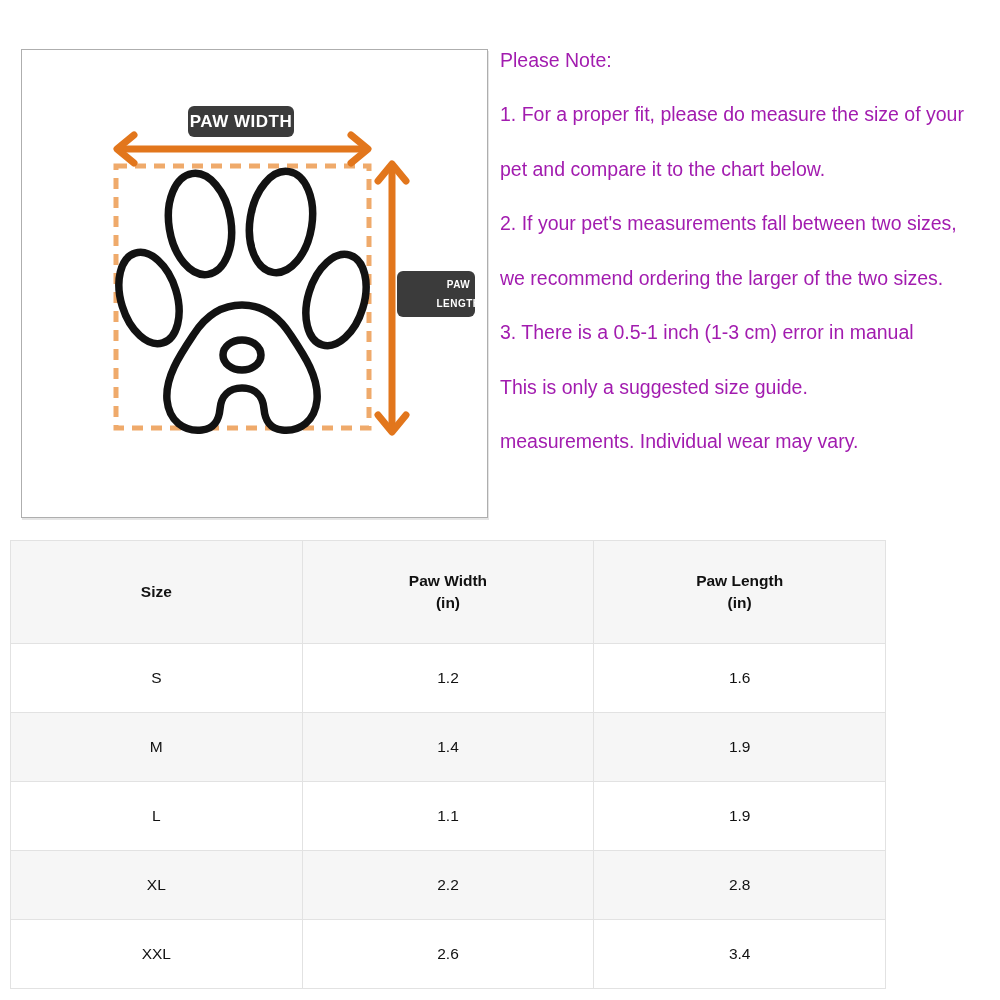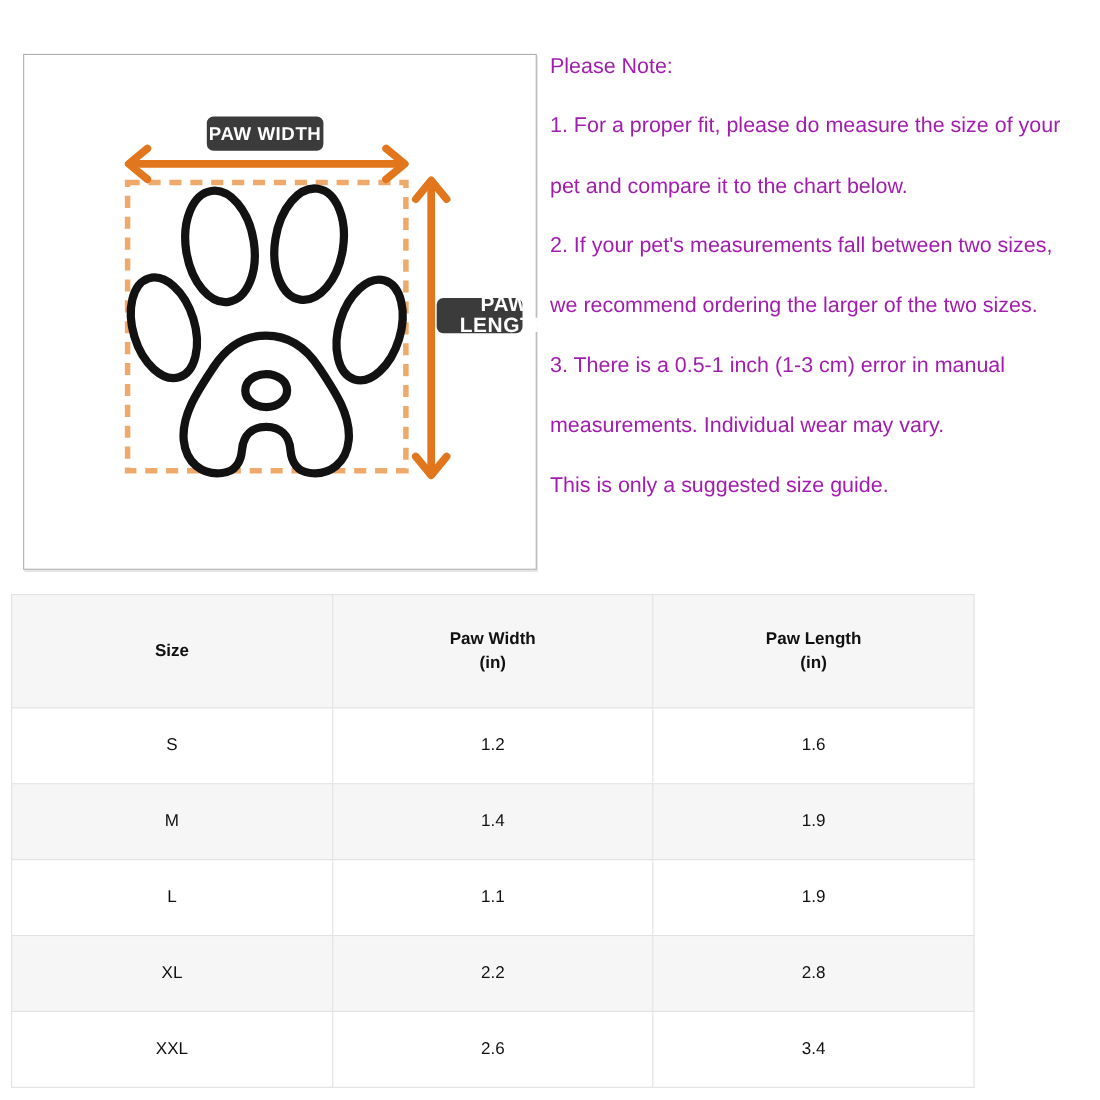--- a/index.html
+++ b/index.html
@@ -35,22 +35,22 @@
     letter-spacing: 0.5px;
     text-align: center;
   }
   .badge-paw-width {
     left: 166px; top: 56px;
     width: 106px; height: 31px;
     font-size: 17px;
   }
   .badge-paw-length {
     left: 375px; top: 221px;
-    width: 78px; height: 32px;
-    font-size: 19px;
+    width: 78px; height: 46px;
+    font-size: 10px;
     line-height: 19px;
     padding-left: 45px;
   }
 
   
   .notes {
     position: absolute;
     left: 500px; top: 33px;
     width: 492px;
   }
@@ -143,22 +143,22 @@
   </div>
 </div>
 
 <div class="notes">
   <div class="note-line">Please Note:</div>
   <div class="note-line">1. For a proper fit, please do measure the size of your</div>
   <div class="note-line">pet and compare it to the chart below.</div>
   <div class="note-line">2. If your pet's measurements fall between two sizes,</div>
   <div class="note-line">we recommend ordering the larger of the two sizes.</div>
   <div class="note-line">3. There is a 0.5-1 inch (1-3 cm) error in manual</div>
+  <div class="note-line">This is only a suggested size guide.</div>
   <div class="note-line">measurements. Individual wear may vary.</div>
-  <div class="note-line">This is only a suggested size guide.</div>
 </div>
 
 <table class="size-table">
   <thead>
     <tr>
       <th>
         <span>Size</span>
       </th>
       <th>
         <div>Paw Width</div>

